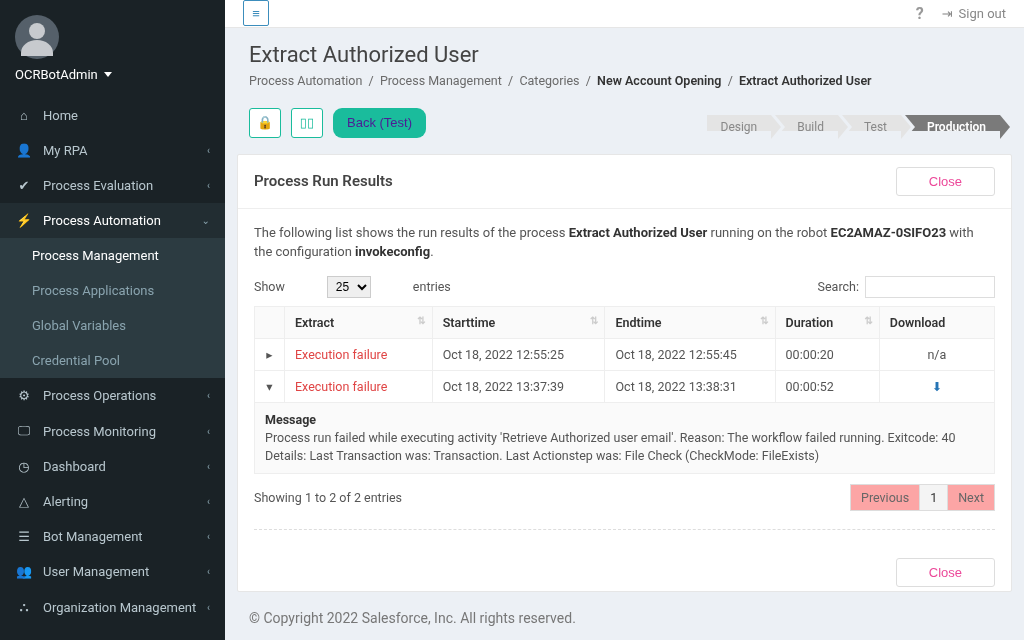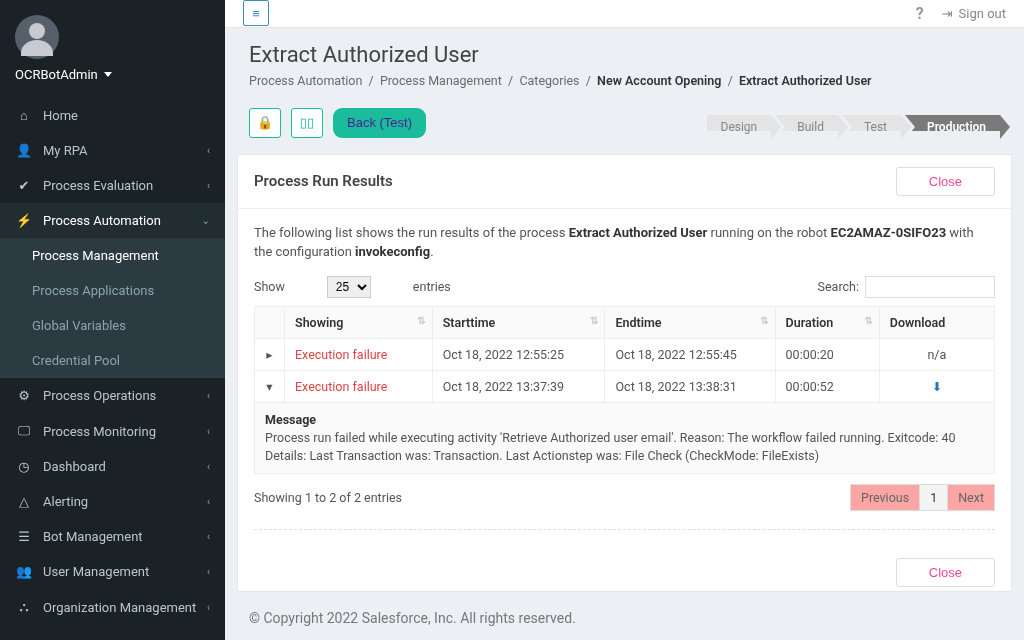--- a/index.html
+++ b/index.html
@@ -208,21 +208,21 @@
           <div class="srch">
             <span>Search:</span>
             <input type="text" style="">
           </div>
         </div>
 
         <table class="dt">
           <thead>
             <tr>
               <th class="expander"></th>
-              <th><span>Showing</span><span class="sort-ic">⇅</span></th>
+              <th><span>Extract</span><span class="sort-ic">⇅</span></th>
               <th><span>Starttime</span><span class="sort-ic">⇅</span></th>
               <th><span>Endtime</span><span class="sort-ic">⇅</span></th>
               <th><span>Duration</span><span class="sort-ic">⇅</span></th>
               <th><span>Download</span></th>
             </tr>
           </thead>
           <tbody>
             <tr>
               <td class="expander">▸</td>
               <td class="fail">Execution failure</td>

